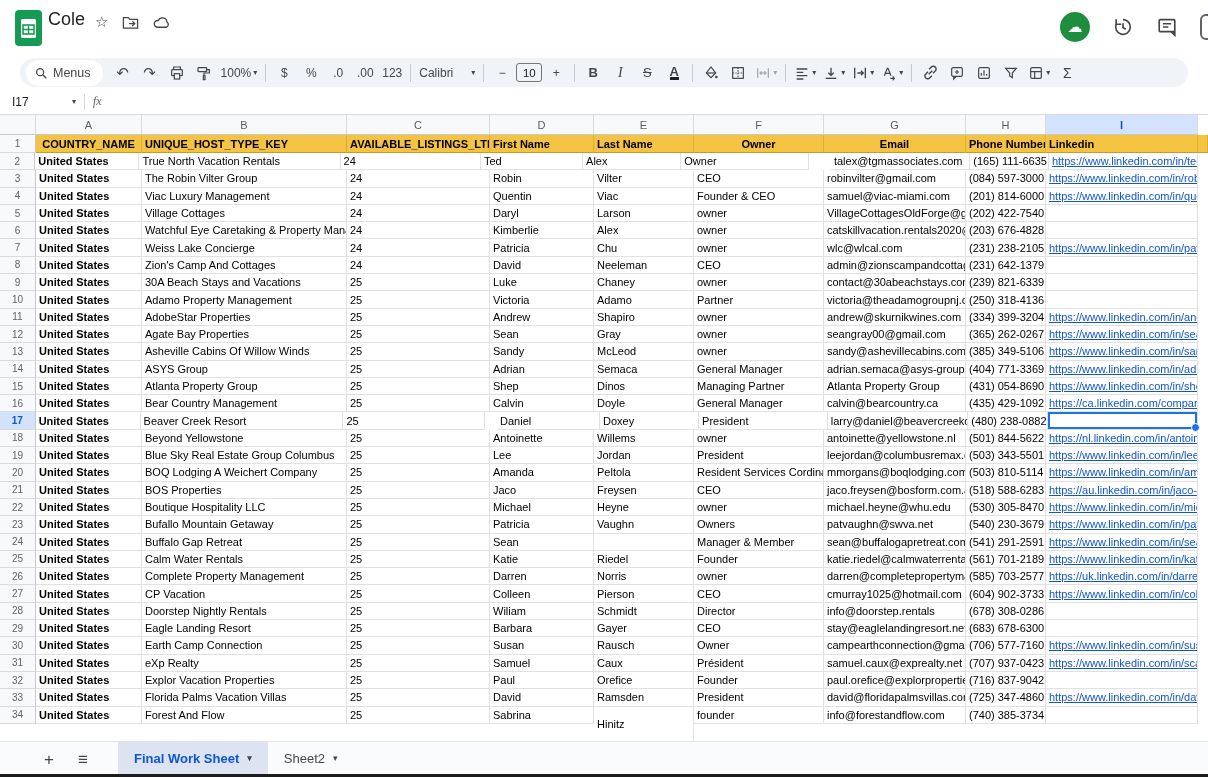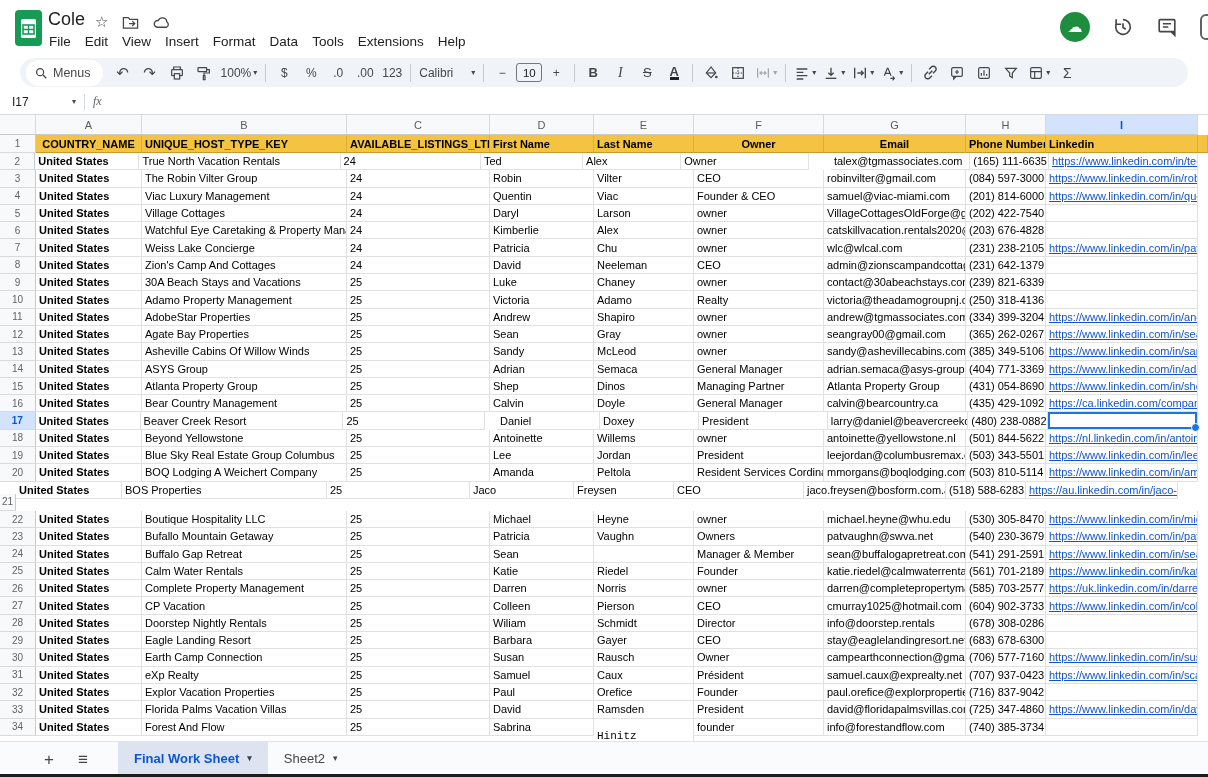--- a/index.html
+++ b/index.html
@@ -91,31 +91,20 @@
           <path d="M2 3h7l2 2.5h11V18H2z"></path>
           <path d="M10 11.5h7M14.5 8l3.5 3.5-3.5 3.5"></path>
         </svg>
     </span>
     <span>
       <svg width="18" height="14" viewBox="0 0 24 18" fill="none" stroke="#444746" stroke-width="1.8">
           <path d="M6.5 16a4.5 4.5 0 1 1 .6-8.9A6 6 0 0 1 18.6 9 4 4 0 0 1 18 16z"></path>
         </svg>
     </span>
   </div>
-  <div id="menu-row">
-      <div class="menu-item">File</div>
-      <div class="menu-item">Edit</div>
-      <div class="menu-item">View</div>
-      <div class="menu-item">Insert</div>
-      <div class="menu-item">Format</div>
-      <div class="menu-item">Data</div>
-      <div class="menu-item">Tools</div>
-      <div class="menu-item">Extensions</div>
-      <div class="menu-item">Help</div>
-    </div>
   <div id="tr-icons">
     <span id="sync-badge">☁</span>
     <span>
       <svg width="22" height="22" viewBox="0 0 24 24" fill="none" stroke="#444746" stroke-width="1.8">
           <path d="M12 4a8 8 0 1 1-7.4 5"></path>
           <path d="M4.5 3.5V9H10"></path>
           <path d="M12 8v4.5l3 2"></path>
         </svg>
     </span>
     <span>
@@ -409,35 +398,35 @@
       <div class="cell" style="width: 152px; height: 17.3px;"></div>
       <div class="cell filler" style="width: 10px; height: 17.3px;"></div>
     </div>
     <div class="g-row">
       <div class="gut" style="width: 36px; height: 17.3px;">10</div>
       <div class="cell bold" style="width: 106px; height: 17.3px;">United States</div>
       <div class="cell" style="width: 205px; height: 17.3px;">Adamo Property Management</div>
       <div class="cell" style="width: 143px; height: 17.3px;">25</div>
       <div class="cell" style="width: 104px; height: 17.3px;">Victoria</div>
       <div class="cell" style="width: 100px; height: 17.3px;">Adamo</div>
-      <div class="cell" style="width: 130px; height: 17.3px;">Realty</div>
+      <div class="cell" style="width: 130px; height: 17.3px;">Partner</div>
       <div class="cell" style="width: 142px; height: 17.3px;">victoria@theadamogroupnj.com</div>
       <div class="cell" style="width: 80px; height: 17.3px;">(250) 318-4136</div>
       <div class="cell" style="width: 152px; height: 17.3px;"></div>
       <div class="cell filler" style="width: 10px; height: 17.3px;"></div>
     </div>
     <div class="g-row">
       <div class="gut" style="width: 36px; height: 17.3px;">11</div>
       <div class="cell bold" style="width: 106px; height: 17.3px;">United States</div>
       <div class="cell" style="width: 205px; height: 17.3px;">AdobeStar Properties</div>
       <div class="cell" style="width: 143px; height: 17.3px;">25</div>
       <div class="cell" style="width: 104px; height: 17.3px;">Andrew</div>
       <div class="cell" style="width: 100px; height: 17.3px;">Shapiro</div>
       <div class="cell" style="width: 130px; height: 17.3px;">owner</div>
-      <div class="cell" style="width: 142px; height: 17.3px;">andrew@tgmassociates.com</div>
+      <div class="cell" style="width: 142px; height: 17.3px;">andrew@skurnikwines.com</div>
       <div class="cell" style="width: 80px; height: 17.3px;">(334) 399-3204</div>
       <div class="cell link" style="width: 152px; height: 17.3px;">https://www.linkedin.com/in/and</div>
       <div class="cell filler" style="width: 10px; height: 17.3px;"></div>
     </div>
     <div class="g-row">
       <div class="gut" style="width: 36px; height: 17.3px;">12</div>
       <div class="cell bold" style="width: 106px; height: 17.3px;">United States</div>
       <div class="cell" style="width: 205px; height: 17.3px;">Agate Bay Properties</div>
       <div class="cell" style="width: 143px; height: 17.3px;">25</div>
       <div class="cell" style="width: 104px; height: 17.3px;">Sean</div>
@@ -546,21 +535,21 @@
       <div class="cell" style="width: 143px; height: 17.3px;">25</div>
       <div class="cell" style="width: 104px; height: 17.3px;">Amanda</div>
       <div class="cell" style="width: 100px; height: 17.3px;">Peltola</div>
       <div class="cell" style="width: 130px; height: 17.3px;">Resident Services Cordinator</div>
       <div class="cell" style="width: 142px; height: 17.3px;">mmorgans@boqlodging.com</div>
       <div class="cell" style="width: 80px; height: 17.3px;">(503) 810-5114</div>
       <div class="cell link" style="width: 152px; height: 17.3px;">https://www.linkedin.com/in/am</div>
       <div class="cell filler" style="width: 10px; height: 17.3px;"></div>
     </div>
     <div class="g-row">
-      <div class="gut" style="width: 16px; height: 17.3px; margin-top: 12px;">21</div>
+      <div class="gut" style="width: 36px; height: 17.3px;">21</div>
       <div class="cell bold" style="width: 106px; height: 17.3px;">United States</div>
       <div class="cell" style="width: 205px; height: 17.3px;">BOS Properties</div>
       <div class="cell" style="width: 143px; height: 17.3px;">25</div>
       <div class="cell" style="width: 104px; height: 17.3px;">Jaco</div>
       <div class="cell" style="width: 100px; height: 17.3px;">Freysen</div>
       <div class="cell" style="width: 130px; height: 17.3px;">CEO</div>
       <div class="cell" style="width: 142px; height: 17.3px;">jaco.freysen@bosform.com.au</div>
       <div class="cell" style="width: 80px; height: 17.3px;">(518) 588-6283</div>
       <div class="cell link" style="width: 152px; height: 17.3px;">https://au.linkedin.com/in/jaco-f</div>
       <div class="cell filler" style="width: 10px; height: 17.3px;"></div>
@@ -720,21 +709,21 @@
       <div class="cell" style="width: 80px; height: 17.3px;">(725) 347-4860</div>
       <div class="cell link" style="width: 152px; height: 17.3px;">https://www.linkedin.com/in/dav</div>
       <div class="cell filler" style="width: 10px; height: 17.3px;"></div>
     </div>
     <div class="g-row">
       <div class="gut" style="width: 36px; height: 17.3px;">34</div>
       <div class="cell bold" style="width: 106px; height: 17.3px;">United States</div>
       <div class="cell" style="width: 205px; height: 17.3px;">Forest And Flow</div>
       <div class="cell" style="width: 143px; height: 17.3px;">25</div>
       <div class="cell" style="width: 104px; height: 17.3px;">Sabrina</div>
-      <div class="cell" style="width: 100px; height: 35px; font-family: Liberation Mono, monospace;">Hinitz</div>
+      <div class="cell" style="width: 100px; height: 35px;">Hinitz</div>
       <div class="cell" style="width: 130px; height: 17.3px;">founder</div>
       <div class="cell" style="width: 142px; height: 17.3px;">info@forestandflow.com</div>
       <div class="cell" style="width: 80px; height: 17.3px;">(740) 385-3734</div>
       <div class="cell" style="width: 152px; height: 17.3px;"></div>
       <div class="cell filler" style="width: 10px; height: 17.3px;"></div>
     </div>
     <div class="g-row">
       <div class="gut" style="width: 36px; height: 17.3px;">35</div>
       <div class="cell bold" style="width: 106px; height: 17.3px;">United States</div>
       <div class="cell" style="width: 205px; height: 17.3px;">Foxy Vacations</div>

